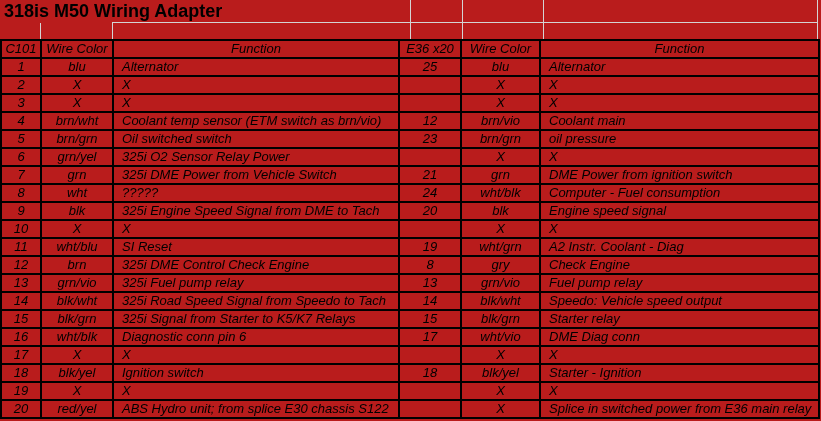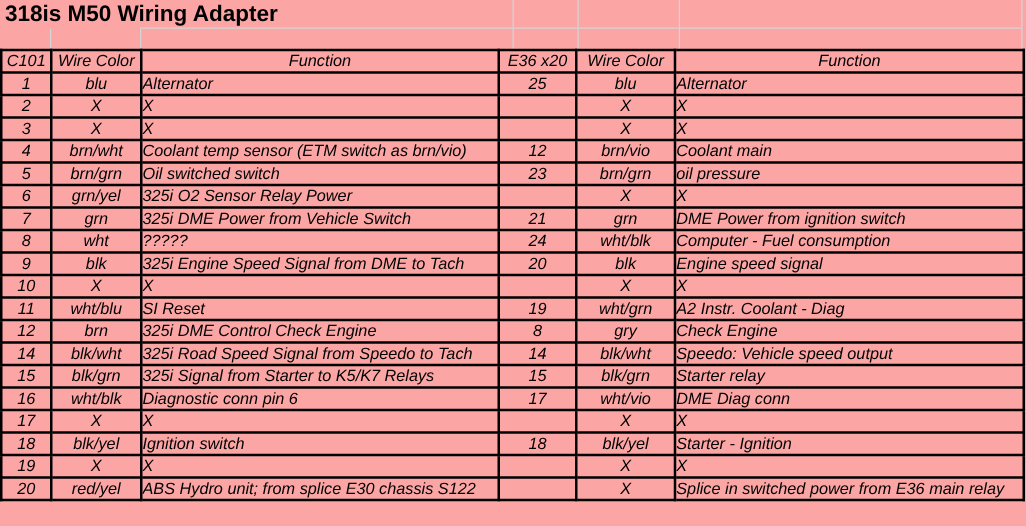--- a/index.html
+++ b/index.html
@@ -1,19 +1,19 @@
 <!DOCTYPE html>
 <html><head>
 <meta charset="utf-8">
 <style>
   html,body{margin:0;padding:0;background:#ffffff;}
   .sheet{
     position:relative;
     width:821px;height:421px;
-    background:#fca5a5;
+    background:#b91c1c;
     overflow:hidden;
     font-family:"Liberation Sans",sans-serif;
     color:#000000;
   }
   .title{
     position:absolute;top:1px;left:4px;
     font-size:18px;font-weight:bold;line-height:20px;
     white-space:nowrap;
   }
   
@@ -41,21 +41,21 @@
     font-weight:normal;
     line-height:16px;
     padding:0;
     overflow:hidden;
     white-space:nowrap;
     text-align:center;
     vertical-align:middle;
   }
   table.wiring th.fn, table.wiring td.fn{
     text-align:left;
-    padding:0 0;
+    padding:0 8px;
   }
   table.wiring th.fn{text-align:center;}
 </style>
 </head>
 <body>
 
 <div class="sheet">
 
   <div class="title">318is M50 Wiring Adapter</div>
 
@@ -177,20 +177,28 @@
         </tr>
         <tr>
           <td class="num">12</td>
           <td class="clr">brn</td>
           <td class="fn">325i DME Control Check Engine</td>
           <td class="num">8</td>
           <td class="clr">gry</td>
           <td class="fn">Check Engine</td>
         </tr>
         <tr>
+          <td class="num">13</td>
+          <td class="clr">grn/vio</td>
+          <td class="fn">325i Fuel pump relay</td>
+          <td class="num">13</td>
+          <td class="clr">grn/vio</td>
+          <td class="fn">Fuel pump relay</td>
+        </tr>
+        <tr>
           <td class="num">14</td>
           <td class="clr">blk/wht</td>
           <td class="fn">325i Road Speed Signal from Speedo to Tach</td>
           <td class="num">14</td>
           <td class="clr">blk/wht</td>
           <td class="fn">Speedo: Vehicle speed output</td>
         </tr>
         <tr>
           <td class="num">15</td>
           <td class="clr">blk/grn</td>

